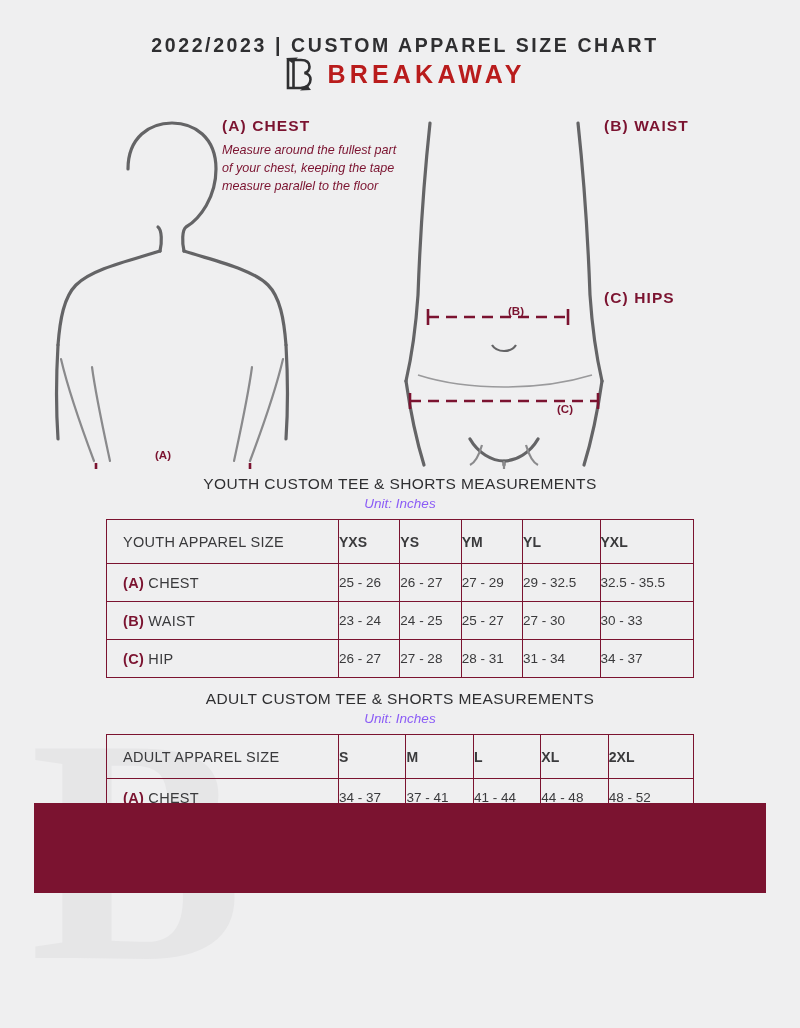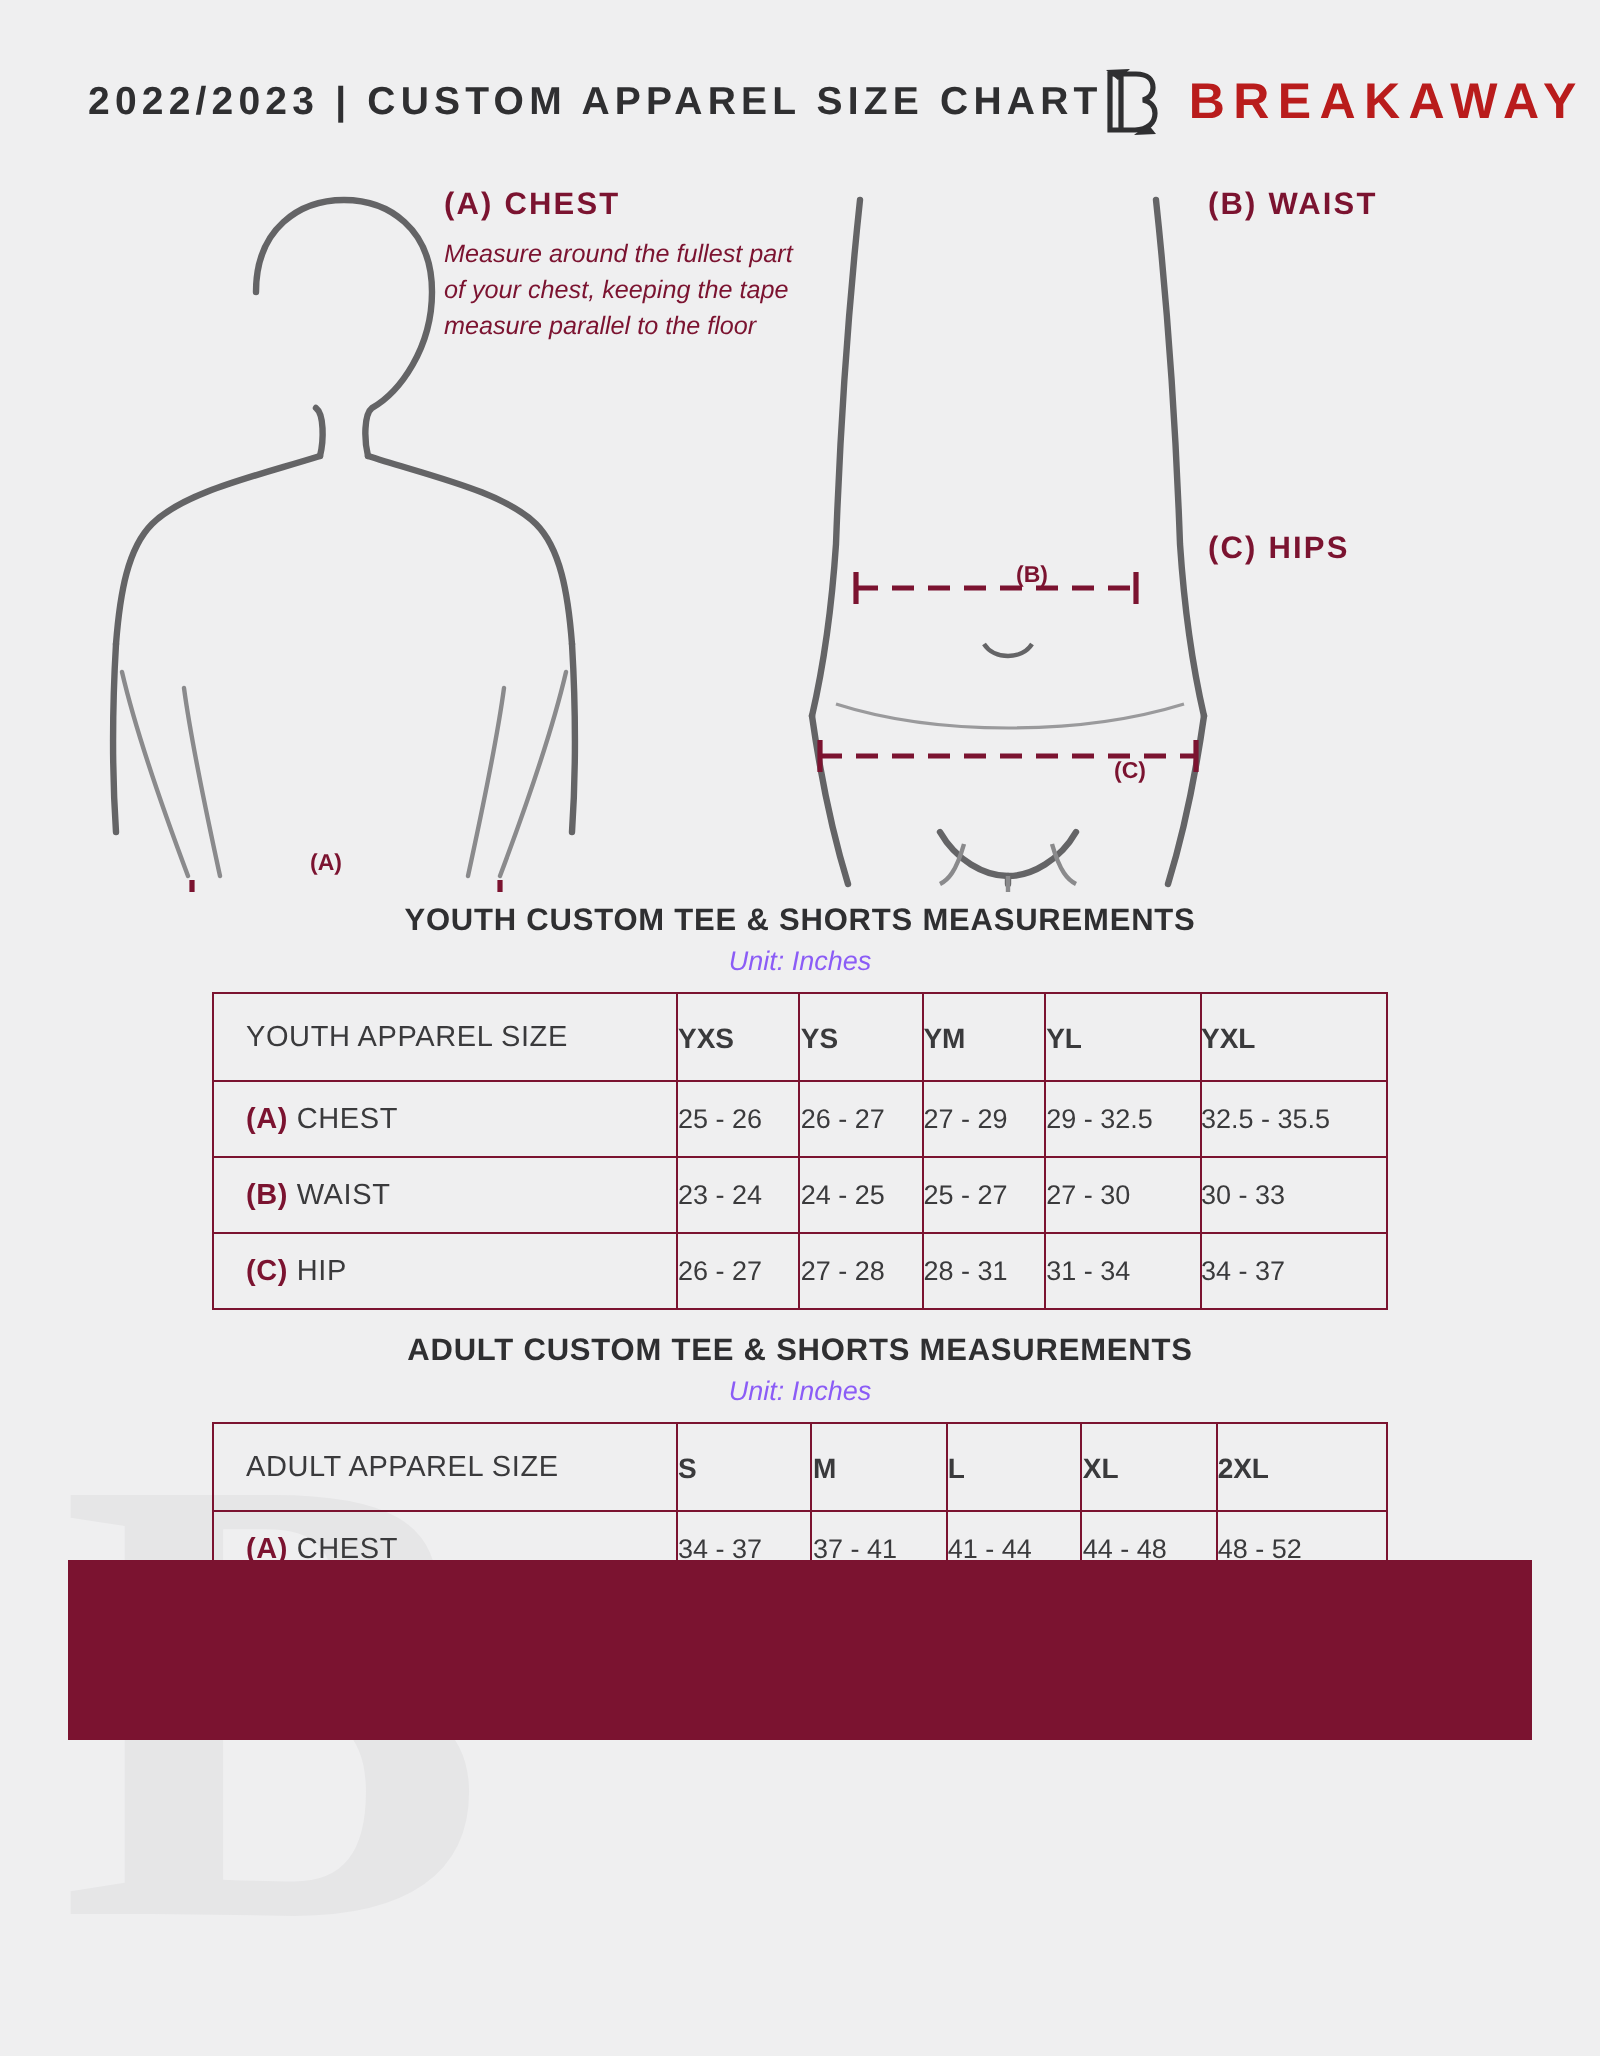--- a/index.html
+++ b/index.html
@@ -28,20 +28,21 @@
   }
 
   .page { position: relative; z-index: 1; }
 
   
   .header {
     display: flex;
     align-items: center;
     justify-content: space-between;
     padding: 34px 34px 0 44px;
+    flex-direction: column;
   }
   .header-title {
     font-size: 19.5px;
     font-weight: 700;
     letter-spacing: 2.6px;
     color: #2f2f31;
     white-space: nowrap;
   }
   .brand {
     display: flex;
@@ -95,21 +96,21 @@
   }
   #tag-a { left: 155px; top: 340px; }
   #tag-b { left: 508px; top: 196px; }
   #tag-c { left: 557px; top: 294px; }
 
   
   .section { margin-top: 6px; }
   .section-title {
     text-align: center;
     font-size: 15.5px;
-    font-weight: 700;
+    font-weight: 400;
     letter-spacing: .4px;
     color: #2f2f31;
   }
   .section-unit {
     text-align: center;
     font-size: 13.5px;
     font-style: italic;
     color: #8b5cf6;
     margin-top: 3px;
     margin-bottom: 8px;

